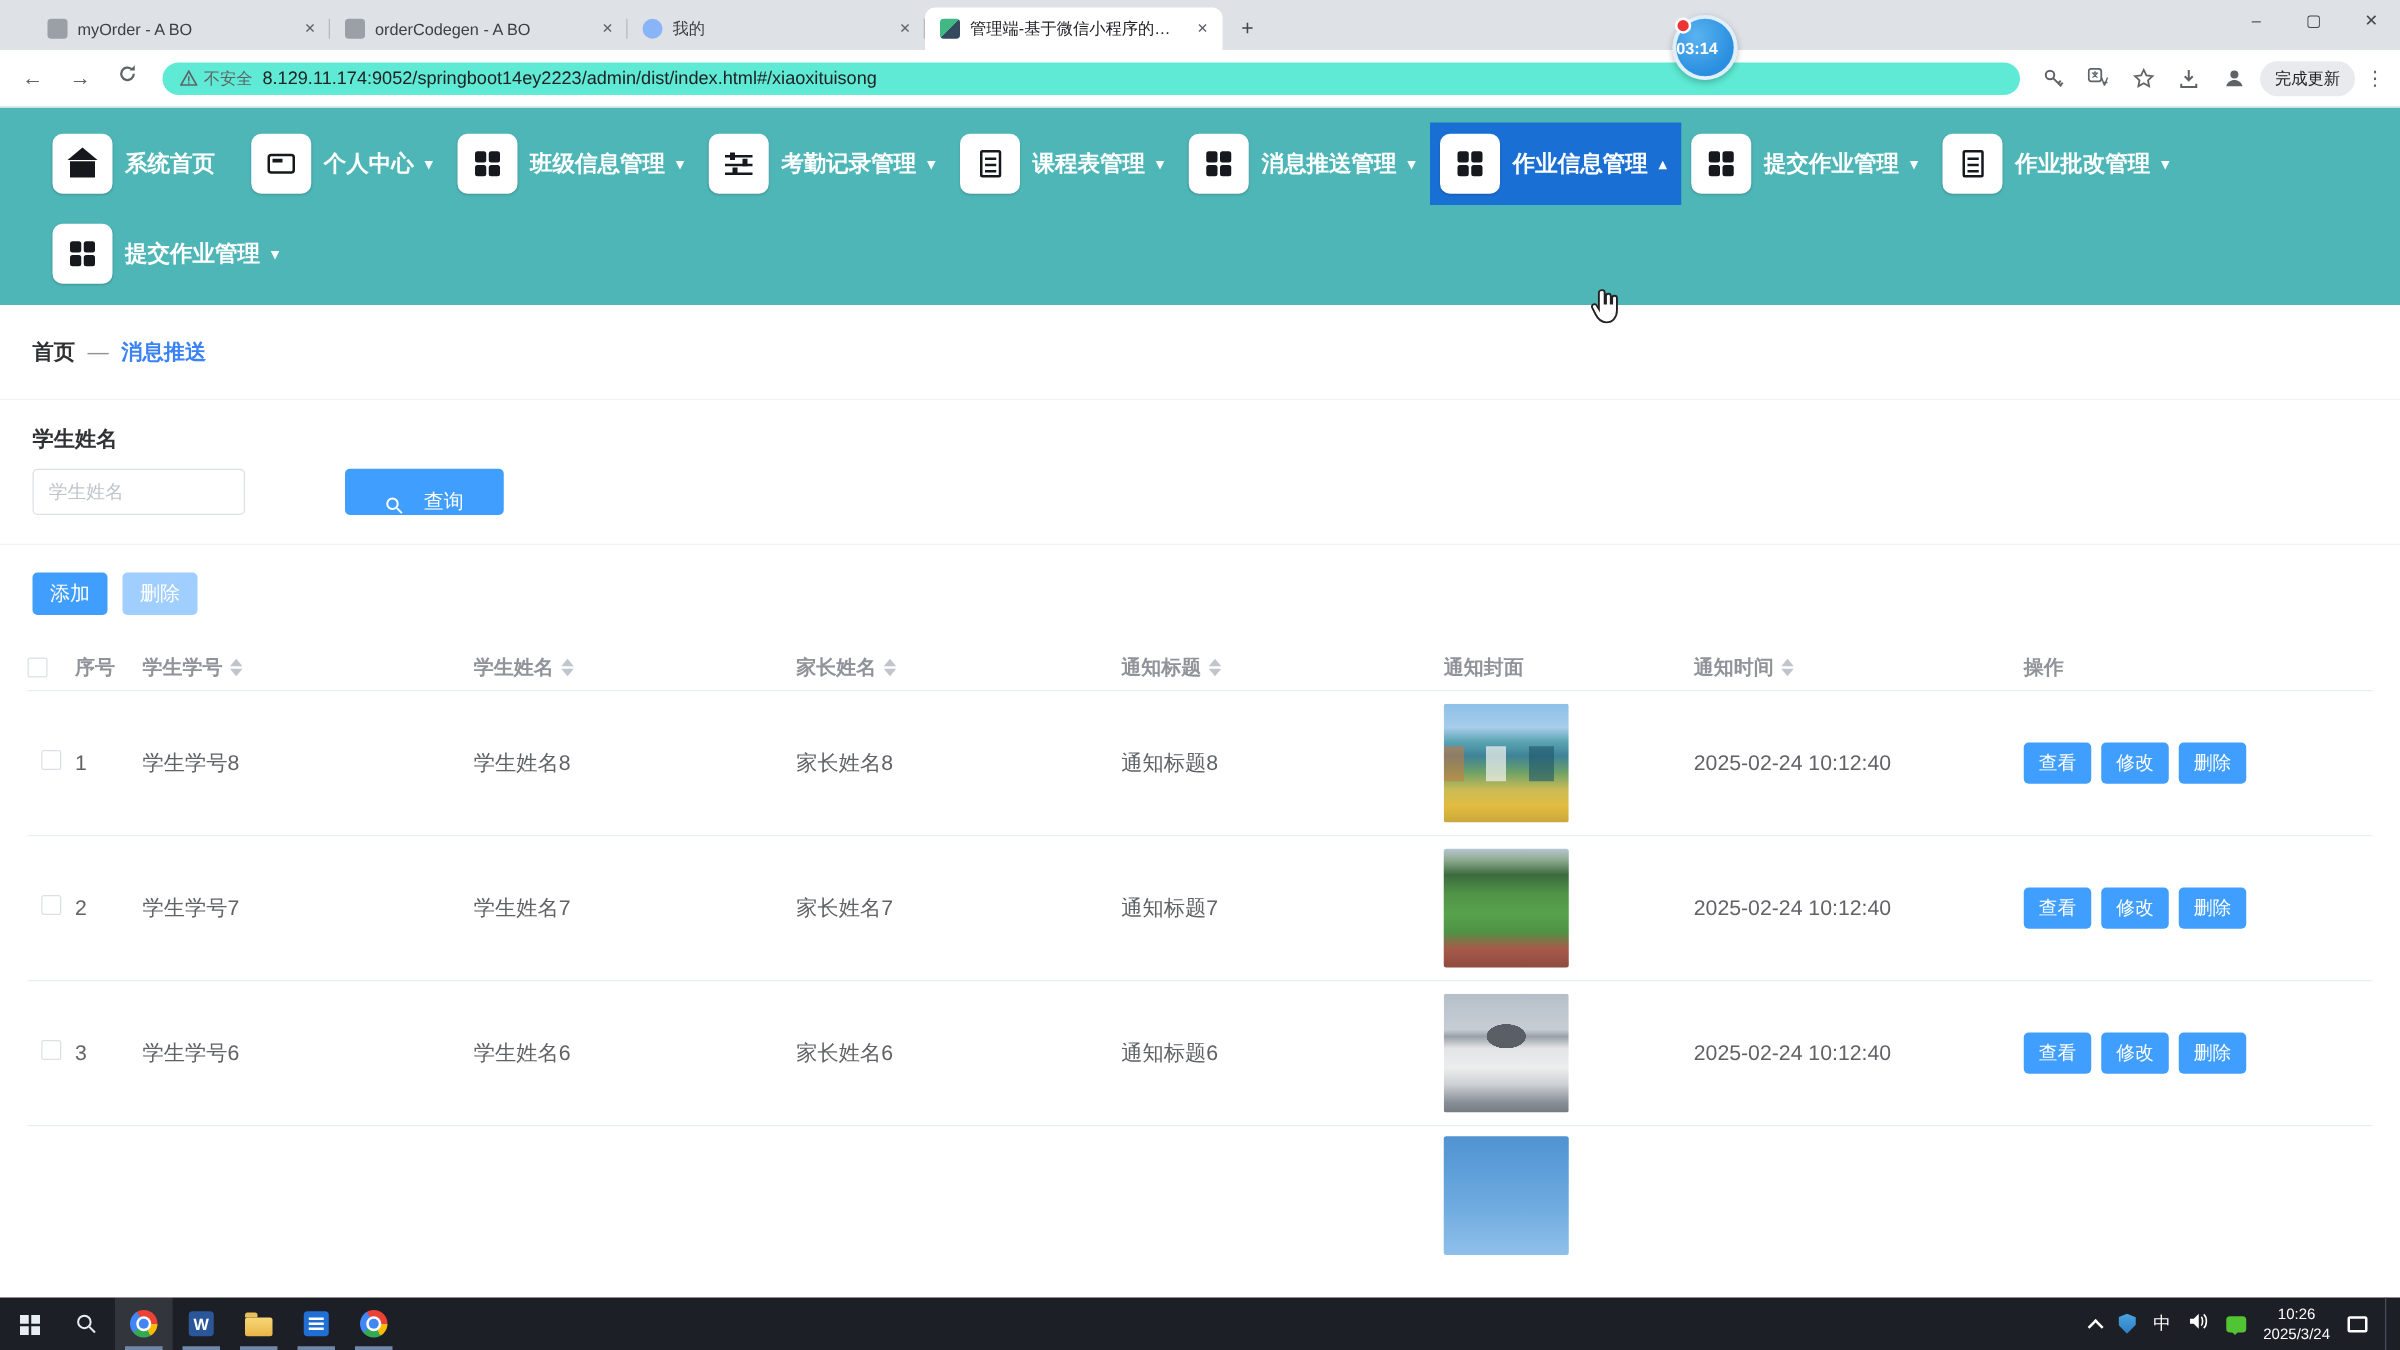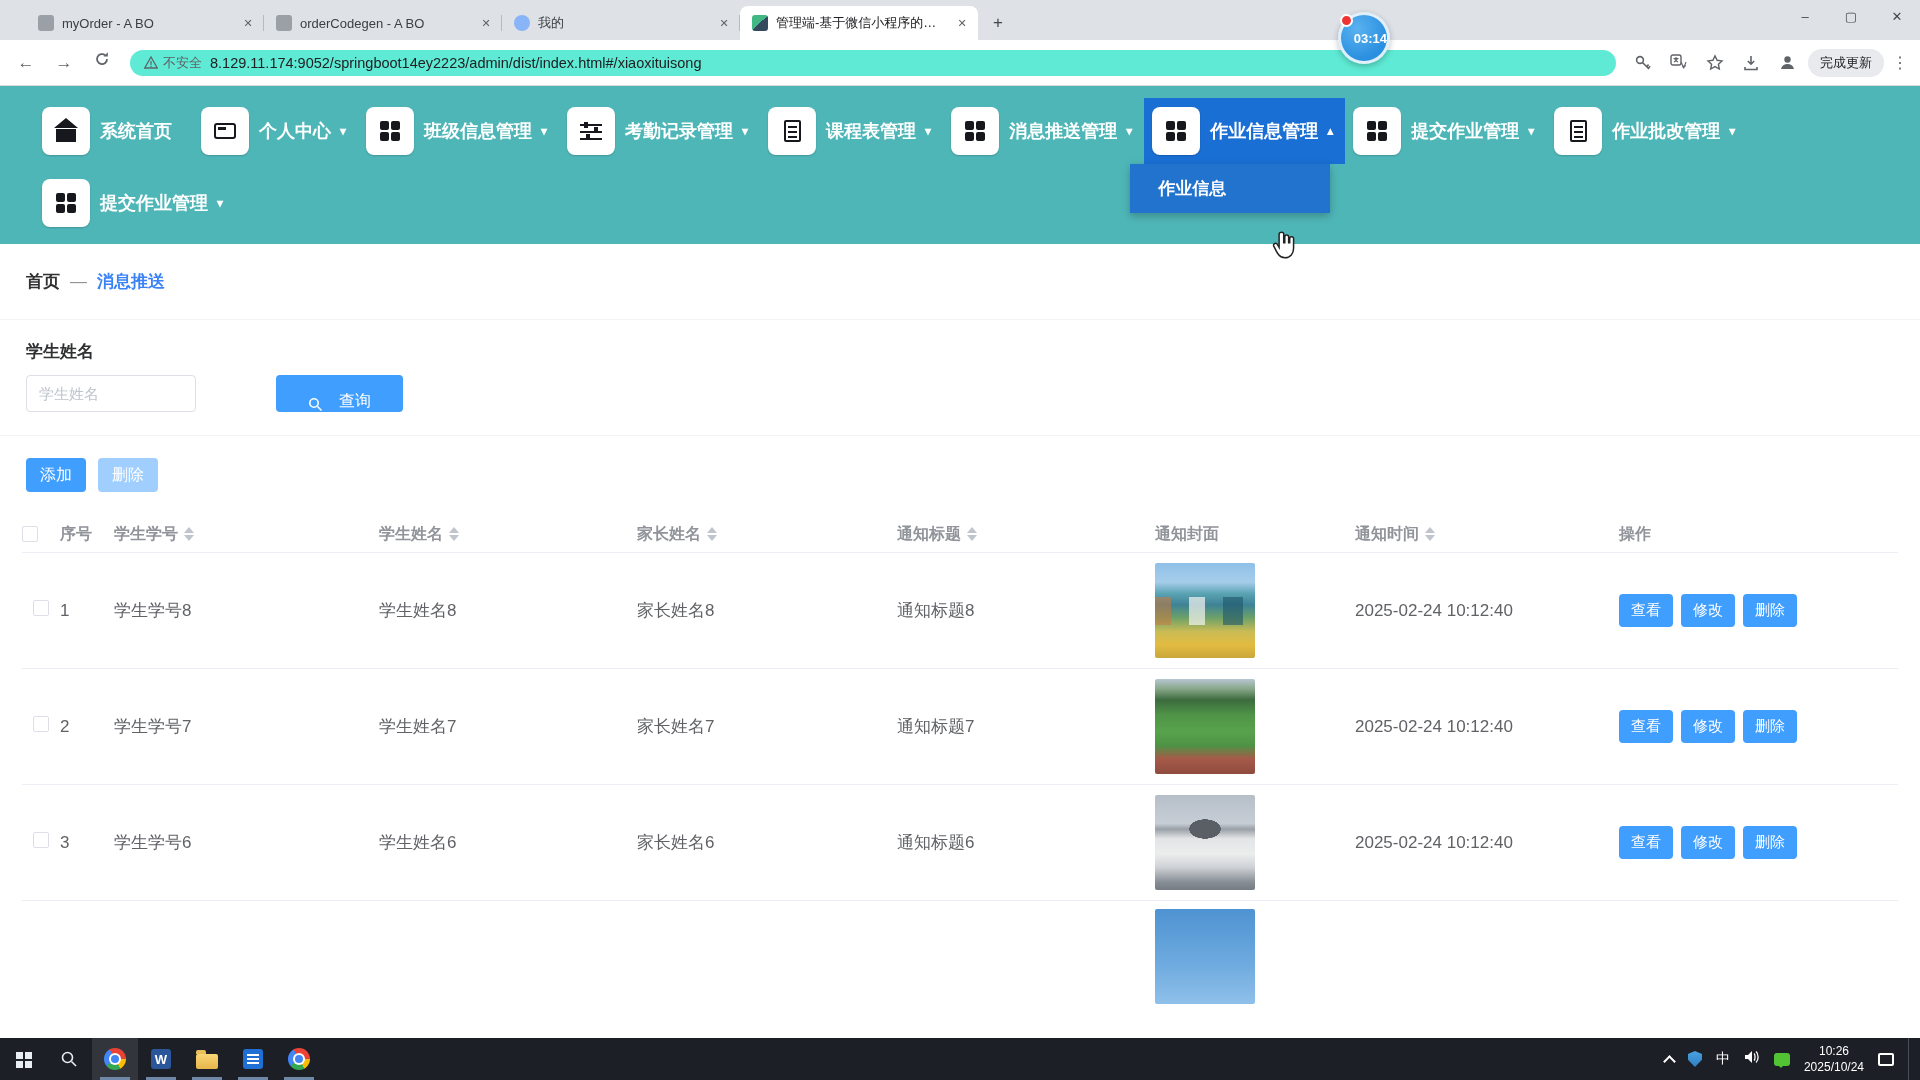--- a/index.html
+++ b/index.html
@@ -28,21 +28,21 @@
   .addr { flex:1; height:26px; background:#5eead4; border-radius:17px; display:flex; align-items:center; padding:0 14px; gap:8px; margin:0 6px; min-width:0; }
   .sec-chip { display:flex; align-items:center; gap:5px; color:#5f6368; font-size:13px; flex:none; }
   .addr-url { color:#202124; font-size:14.5px; white-space:nowrap; overflow:hidden; text-overflow:ellipsis; }
   .tb-icon { width:30px; height:30px; display:flex; align-items:center; justify-content:center; flex:none; }
   .update-pill { height:28px; background:#e9eaed; border-radius:14px; display:flex; align-items:center; padding:0 12px; font-size:13px; color:#202124; flex:none; }
   .dots { font-size:16px; color:#5f6368; width:20px; text-align:center; flex:none; }
 
   
   .timer { position:absolute; left:1338px; top:12px; width:52px; height:52px; border-radius:50%;
            background:radial-gradient(circle at 35% 30%, #5ab2f0, #2a8fe0 70%); border:3px solid rgba(255,255,255,.85);
-           display:flex; align-items:center; justify-content:flex-end; color:#fff; font-size:13px; font-weight:bold; z-index:60;
+           display:flex; align-items:center; justify-content:flex-start; color:#fff; font-size:13px; font-weight:bold; z-index:60;
            box-shadow:0 2px 6px rgba(0,0,0,.25); }
   .timer::before { content:""; position:absolute; left:-1px; top:-1px; width:9px; height:9px; background:#e33; border-radius:50%; border:2px solid #fff; }
 
   
   .viewport { height:952px; overflow:hidden; position:relative; background:#fff; }
 
   .app-header { height:86px; background:#2677d3; display:flex; align-items:center; justify-content:center; position:relative; }
   .app-title { color:#fff; font-size:30px; font-weight:bold; letter-spacing:1px; }
   .user-box { position:absolute; right:40px; top:0; height:86px; display:flex; align-items:center; gap:8px; color:#fff; font-size:16px; }
   .avatar { width:44px; height:44px; border-radius:50%;
@@ -283,23 +283,20 @@
             </span>
           <span>消息推送管理</span>
           <span class="nav-caret">▾</span>
         </div>
         <div class="nav-item active">
           <span class="tile">
               <span class="g-grid"></span>
             </span>
           <span>作业信息管理</span>
           <span class="nav-caret">▴</span>
-          <div class="nav-dropdown">
-            <div class="nav-dd-item">作业信息</div>
-          </div>
         </div>
         <div class="nav-item">
           <span class="tile">
               <span class="g-grid"></span>
             </span>
           <span>提交作业管理</span>
           <span class="nav-caret">▾</span>
         </div>
         <div class="nav-item">
           <span class="tile">
@@ -499,21 +496,21 @@
       <span class="tr-ime">中</span>
       <span>
         <svg width="16" height="14" viewBox="0 0 16 14">
             <path d="M1 5h3l4-4v12L4 9H1z" fill="#fff"></path>
             <path d="M10 3.5c1.4 1 1.4 6 0 7M12 1.5c2.8 2.4 2.8 8.6 0 11" stroke="#fff" fill="none" stroke-width="1.3"></path>
           </svg>
       </span>
       <span class="tr-chat"></span>
       <div class="clock">
         <div>10:26</div>
-        <div>2025/10/24</div>
+        <div>2025/3/24</div>
       </div>
       <span class="tr-notif"></span>
       <span class="show-desktop"></span>
     </div>
   </div>
 
   <div class="cursor">
     <svg width="26" height="30" viewBox="0 0 24 28">
         <path d="M9 2c1 0 1.8.8 1.8 1.8V12h1V6.5c0-1 .8-1.8 1.8-1.8s1.8.8 1.8 1.8V12h1V8c0-1 .8-1.8 1.8-1.8S20 7 20 8v9c0 5-3 9-8 9-4 0-6-2-8-6l-2.5-5c-.5-1 0-2 1-2.4 1-.4 2 .1 2.5 1l1.5 2.5V3.8C6.5 2.8 7.9 2 9 2z" fill="#fff" stroke="#222" stroke-width="1.4"></path>
       </svg>

